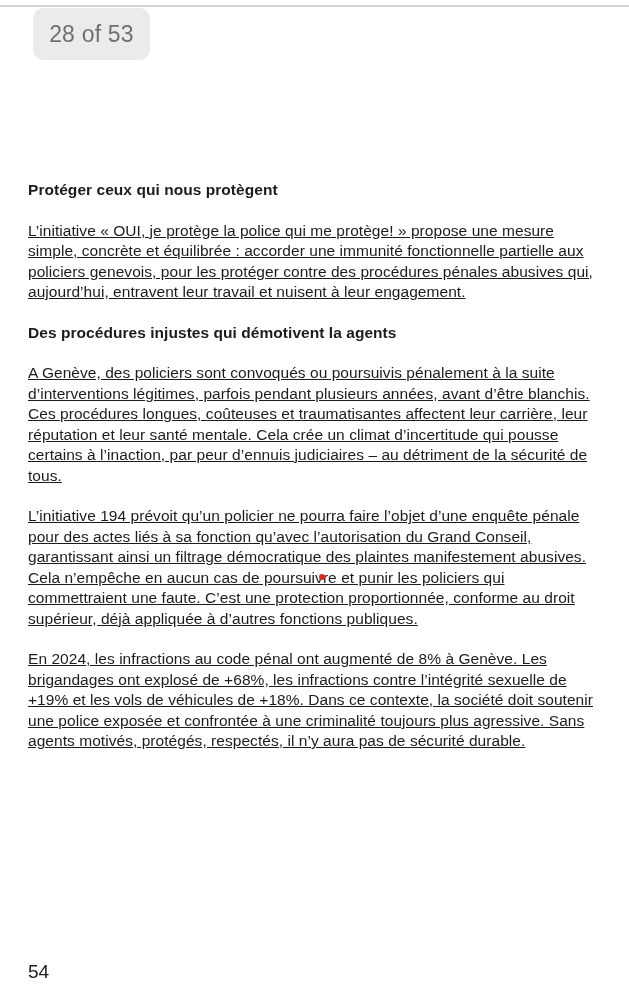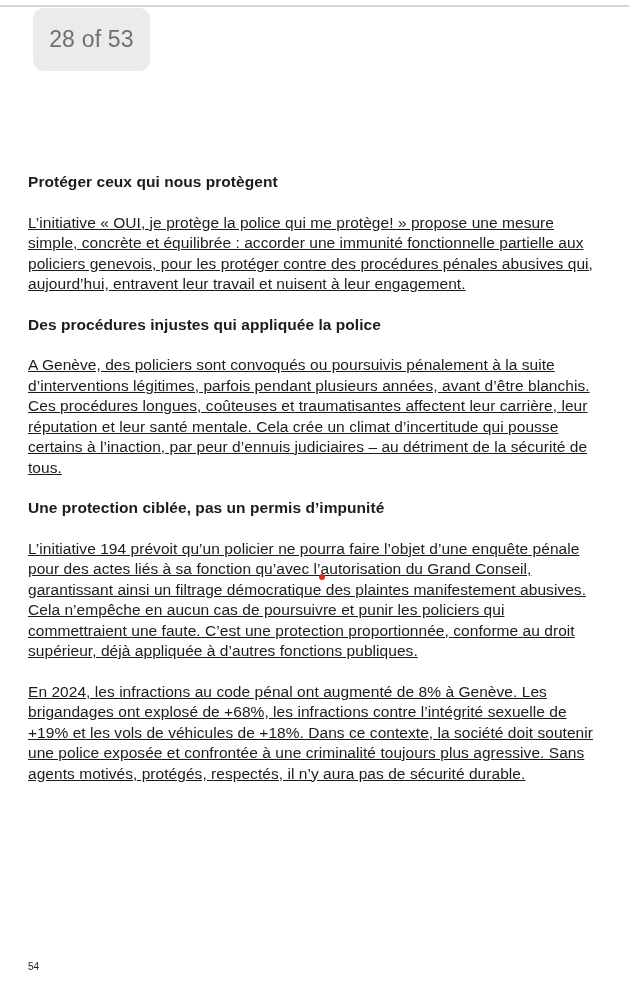--- a/index.html
+++ b/index.html
@@ -18,21 +18,21 @@
     left: 0;
     width: 629px;
     height: 2px;
     background: #d6d6d6;
   }
   .page-pill {
     position: absolute;
     top: 8px;
     left: 33px;
     min-width: 117px;
-    height: 63px;
+    height: 52px;
     background: var(--pill-bg, #ebebeb);
     border-radius: 11px;
     display: flex;
     align-items: center;
     justify-content: center;
     padding: 0 15px;
   }
   .page-pill span {
     font-size: 23px;
     color: var(--pill-text, #6f6f6f);
@@ -45,40 +45,40 @@
     top: 168px;
     width: 578px;
     font-size: 15.5px;
     line-height: 20.5px;
     letter-spacing: 0.05px;
   }
   .content h2 {
     font-size: 15.5px;
     line-height: 20.5px;
     font-weight: 700;
-    margin: 4px 0 20px 0;
+    margin: 12px 0 20px 0;
   }
   .content p {
     margin: 0 0 20px 0;
     text-decoration: underline;
   }
   .red-dot {
     position: absolute;
     left: 319px;
     top: 574px;
     width: 6px;
     height: 6px;
     border-radius: 50%;
     background: var(--annotation-dot, #e0281e);
   }
   .footer-page-number {
     position: absolute;
     left: 28px;
     top: 961px;
-    font-size: 10px;
+    font-size: 19px;
     color: #222222;
   }
 </style>
 </head>
 <body>
 
 <div class="page">
 
   <div class="top-rule"></div>
 
@@ -87,26 +87,25 @@
   </div>
 
   <main class="content">
 
     <section>
       <h2>Protéger ceux qui nous protègent</h2>
       <p>L’initiative « OUI, je protège la police qui me protège! » propose une mesure simple, concrète et équilibrée : accorder une immunité fonctionnelle partielle aux policiers genevois, pour les protéger contre des procédures pénales abusives qui, aujourd’hui, entravent leur travail et nuisent à leur engagement.</p>
     </section>
 
     <section>
-      <h2>Des procédures injustes qui appliquée la police</h2>
+      <h2>Des procédures injustes qui démotivent la agents</h2>
       <p>A Genève, des policiers sont convoqués ou poursuivis pénalement à la suite d’interventions légitimes, parfois pendant plusieurs années, avant d’être blanchis. Ces procédures longues, coûteuses et traumatisantes affectent leur carrière, leur réputation et leur santé mentale. Cela crée un climat d’incertitude qui pousse certains à l’inaction, par peur d’ennuis judiciaires – au détriment de la sécurité de tous.</p>
     </section>
 
     <section>
-      <h2>Une protection ciblée, pas un permis d’impunité</h2>
       <p>L’initiative 194 prévoit qu’un policier ne pourra faire l’objet d’une enquête pénale pour des actes liés à sa fonction qu’avec l’autorisation du Grand Conseil, garantissant ainsi un filtrage démocratique des plaintes manifestement abusives. Cela n’empêche en aucun cas de poursuivre et punir les policiers qui commettraient une faute. C’est une protection proportionnée, conforme au droit supérieur, déjà appliquée à d’autres fonctions publiques.</p>
     </section>
 
     <section>
       <p>En 2024, les infractions au code pénal ont augmenté de 8% à Genève. Les brigandages ont explosé de +68%, les infractions contre l’intégrité sexuelle de +19% et les vols de véhicules de +18%. Dans ce contexte, la société doit soutenir une police exposée et confrontée à une criminalité toujours plus agressive. Sans agents motivés, protégés, respectés, il n’y aura pas de sécurité durable.</p>
     </section>
 
   </main>
 
   <div class="red-dot"></div>

